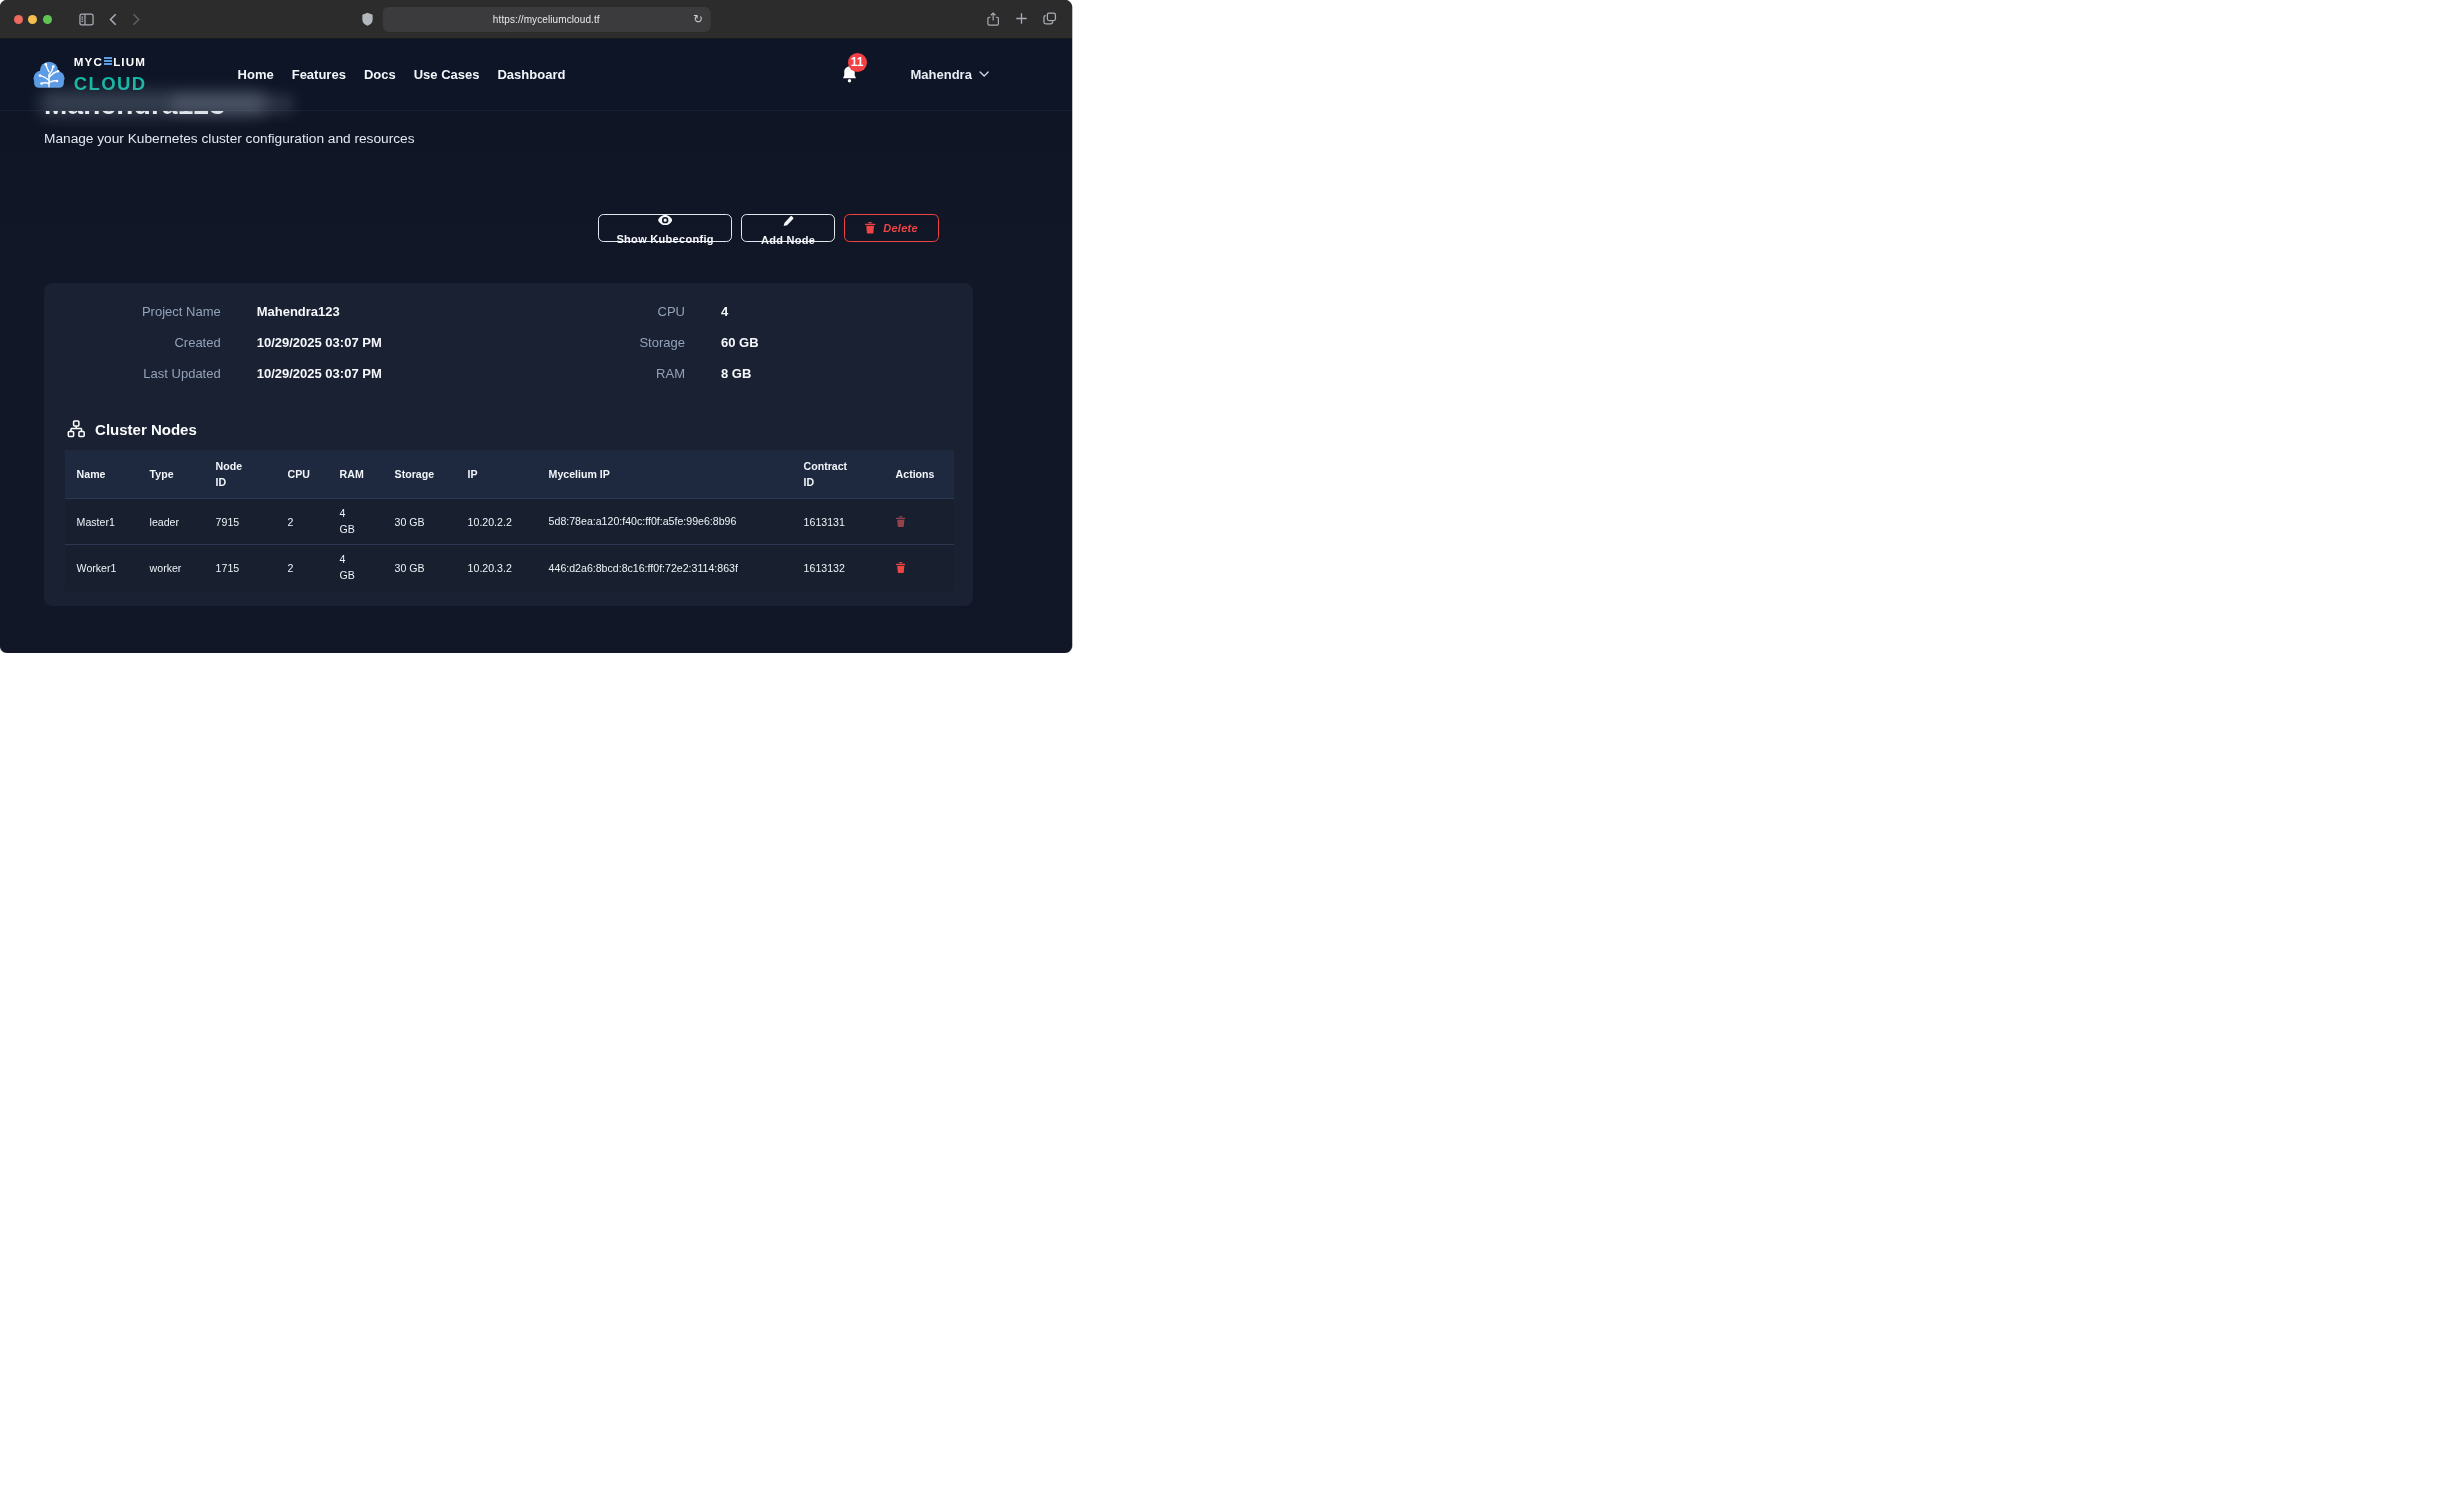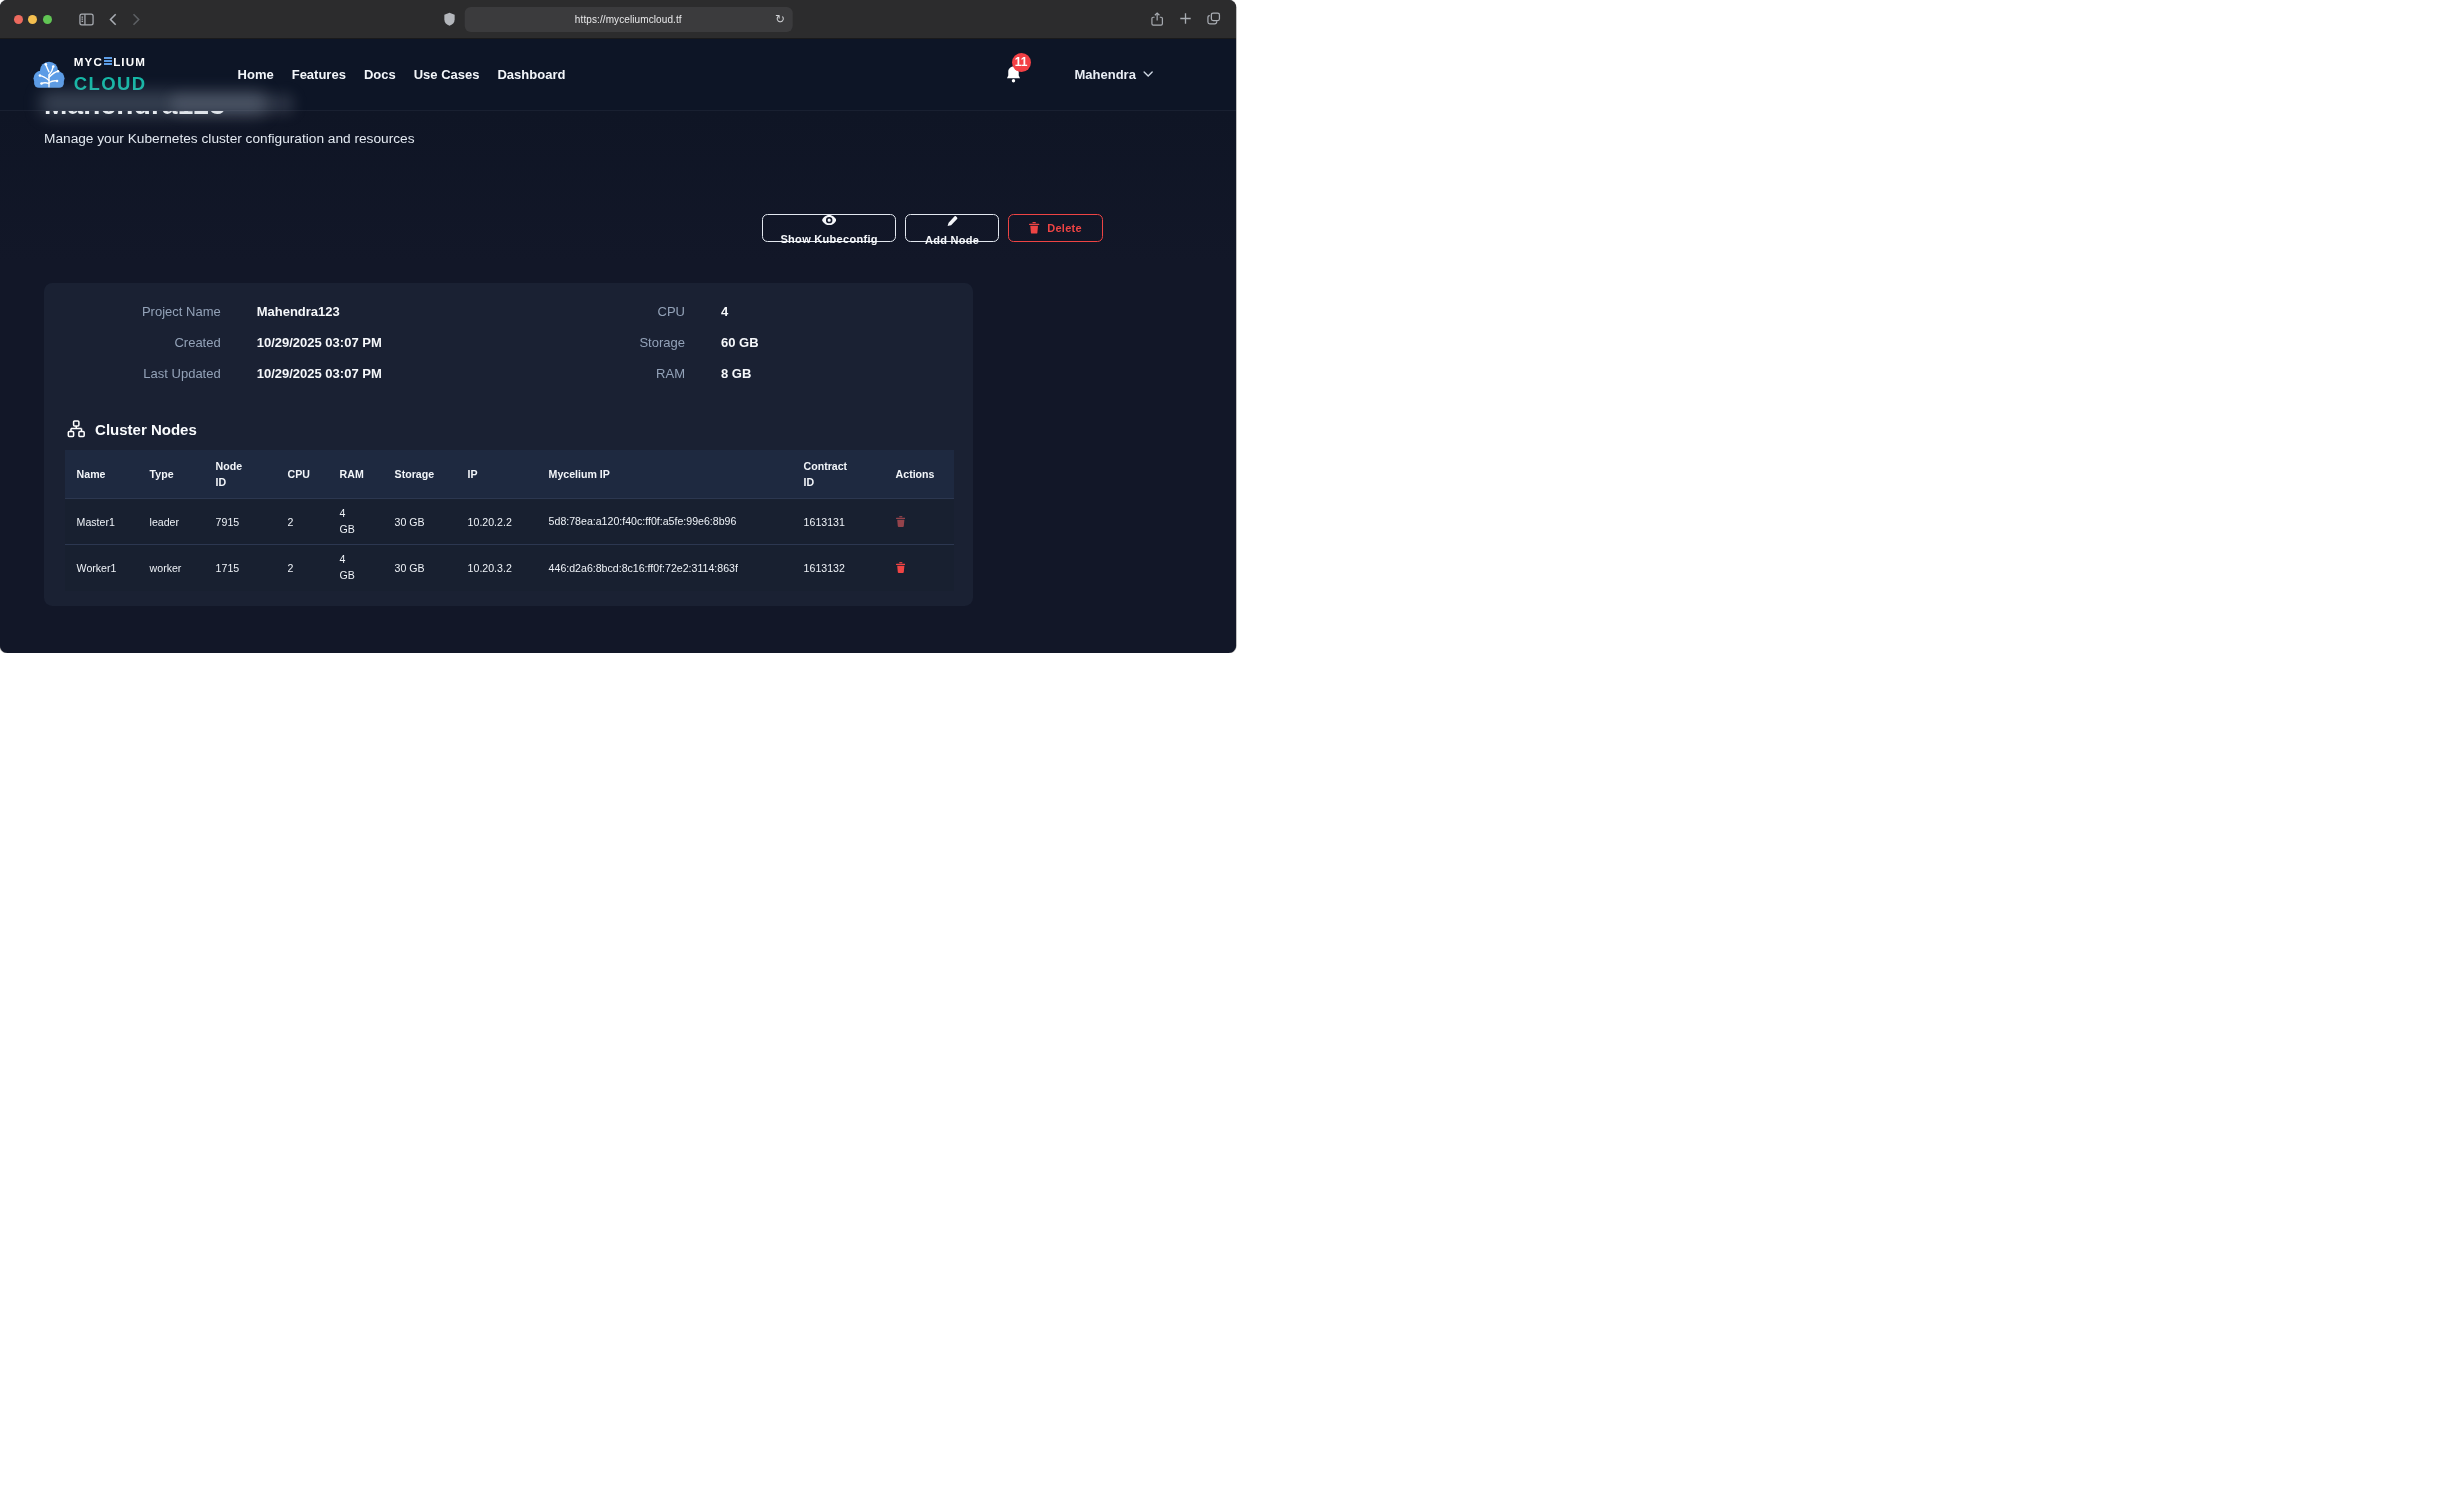--- a/index.html
+++ b/index.html
@@ -1,17 +1,17 @@
 <!DOCTYPE html>
 <html style="font-size:11px"><head>
 <meta charset="utf-8">
 <style>
   * { margin:0; padding:0; box-sizing:border-box; }
   html,body { background:#ffffff; font-family:"Liberation Sans","DejaVu Sans",sans-serif; }
-  .window { position:relative; width:1236px; height:653px; border-radius:7.5px; overflow:hidden;
+  .window { position:relative; width:1072px; height:653px; border-radius:7.5px; overflow:hidden;
             background:#121728; box-shadow:0 0 0 0.7px rgba(0,0,0,.35); }
 
   
   .titlebar { position:relative; height:39px; background:#2c2c2d; border-bottom:0.7px solid #1a1a1b;
               display:flex; align-items:center; padding:0 13.7px; }
   .lights { display:flex; gap:5.5px; align-items:center; }
   .light { width:9px; height:9px; border-radius:50%; }
   .light.r { background:#ec6a5e; } .light.y { background:#f4bf4f; } .light.g { background:#61c554; }
   .chrome-ic { color:#a9adb3; display:flex; align-items:center; justify-content:center; background:none; border:none; cursor:default; }
   .chrome-ic.dim { color:#5c5f63; }
@@ -51,21 +51,21 @@
   
   .main { position:relative; z-index:1; height:541px; background:linear-gradient(#0f1525,#121728 28%); }
   .page-title { position:absolute; top:-22px; left:44px; font-size:28px; font-weight:700; color:#fafcfe; letter-spacing:0.2px; }
   .subtitle { position:absolute; top:20px; left:44px; font-size:13.7px; color:#e3e9f1; font-weight:400; }
 
   .actions-row { position:absolute; top:103px; right:133px; display:flex; gap:9.6px; }
   .btn { height:28px; display:flex; align-items:center; gap:7.5px; border-radius:5.5px;
          background:transparent; cursor:pointer; font-family:inherit;
          font-size:11px; font-weight:700; letter-spacing:0.3px; }
   .btn-light { border:1px solid #e3e8f0; color:#f5f7fa;flex-direction:column; }
-  .btn-red { border:1px solid #ee4444; color:#ee4444; }
+  .btn-red { border:1px solid #ee4444; color:#ee4444;font-style:italic; }
   .btn.kube { padding:0 17px; } .btn.add { padding:0 18.5px; } .btn.del { padding:0 20px; }
 
   .card { position:absolute; top:172px; left:44px; width:929px; height:323px;
           background:#1a2133; border-radius:8.2px; }
   .detail-group { position:absolute; top:20.5px; display:flex; flex-direction:column; gap:16px; }
   .dg-left { left:13.7px; } .dg-right { left:478px; }
   .detail-row { display:flex; align-items:center; }
   .d-label { width:163px; text-align:right; color:#93a2b8; font-size:13px; }
   .d-value { margin-left:36px; color:#f6f8fb; font-size:13px; font-weight:600; }
 

